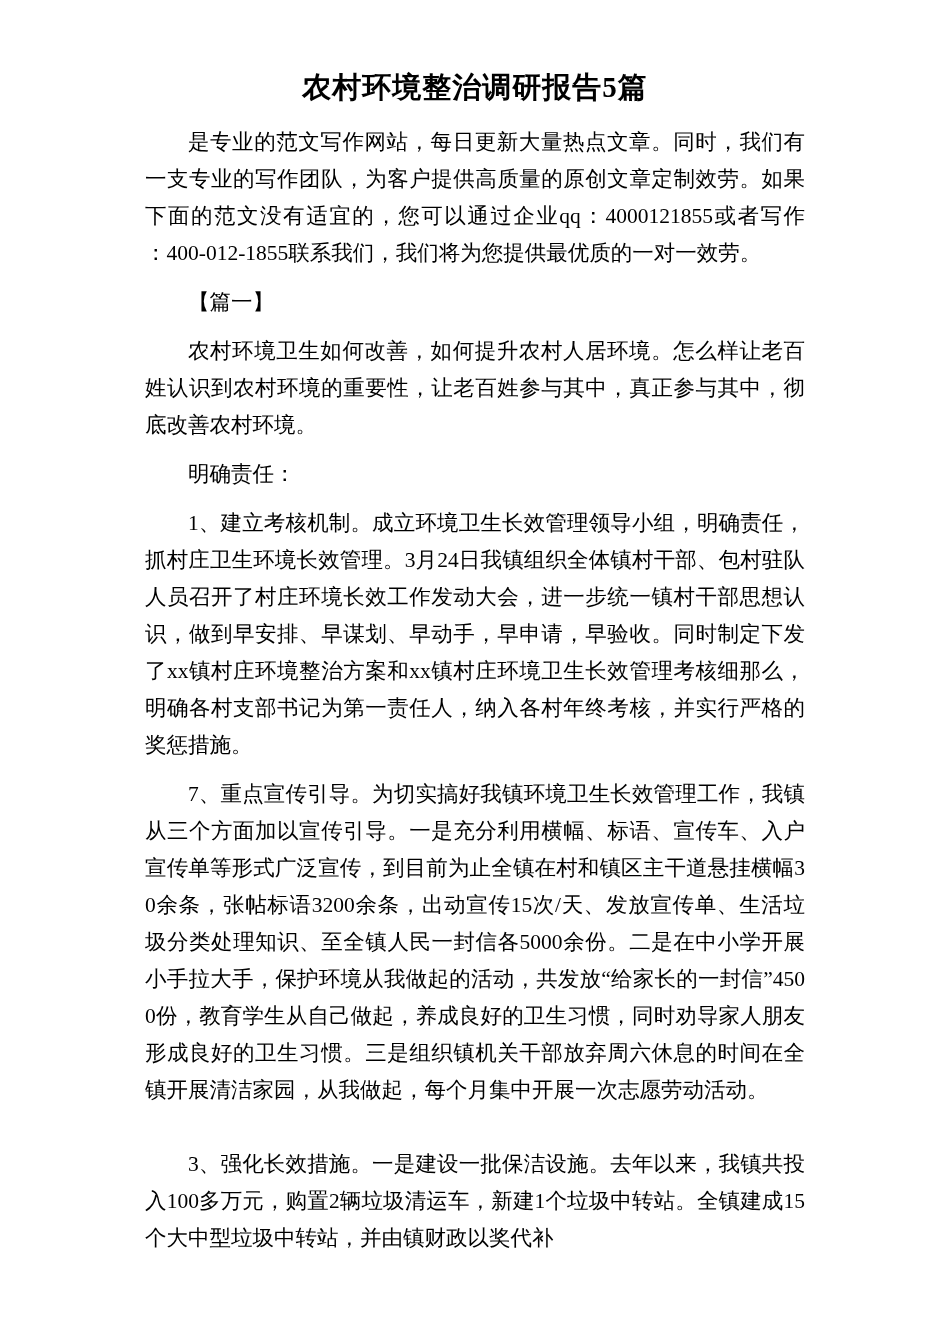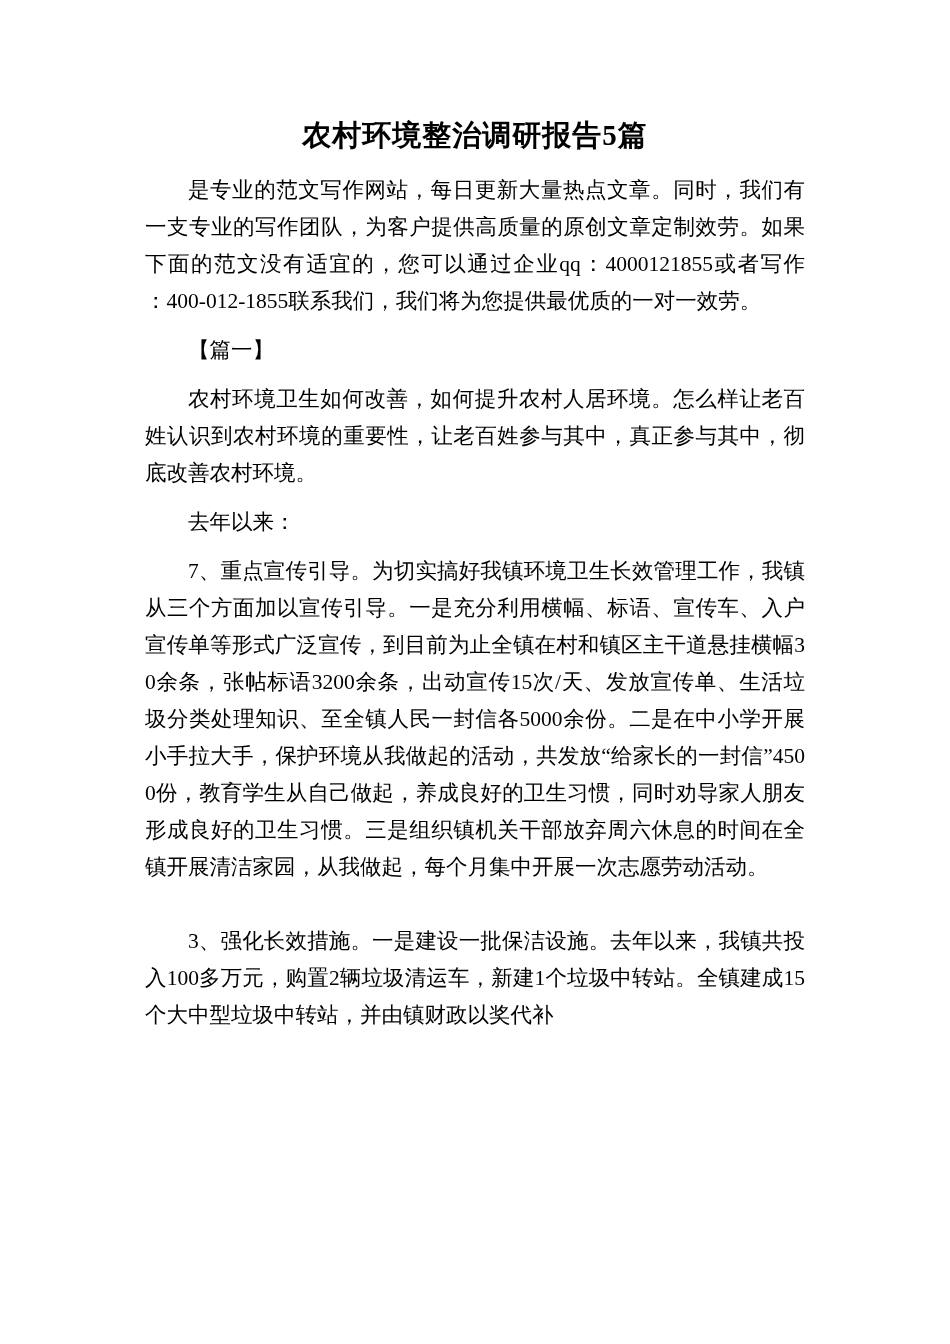--- a/index.html
+++ b/index.html
@@ -7,21 +7,21 @@
       padding: 0;
       background: #ffffff;
     }
     .page {
       position: relative;
       box-sizing: border-box;
       width: 950px;
       min-height: 1344px;
       margin: 0 auto;
       background: #ffffff;
-      padding: 116px 133px 40px 133px;
+      padding: 68px 133px 40px 133px;
       font-family: "Liberation Serif", "DejaVu Serif", serif;
       color: #000000;
       overflow: hidden;
     }
     .doc-title {
       margin: 0 0 16px 0;
       font-size: 29px;
       font-weight: bold;
       text-align: center;
       letter-spacing: 1px;
@@ -39,16 +39,17 @@
     }
   </style>
 </head>
 <body>
 
 <div class="page">
   <h1 class="doc-title">农村环境整治调研报告5篇</h1>
   <p class="para">是专业的范文写作网站，每日更新大量热点文章。同时，我们有一支专业的写作团队，为客户提供高质量的原创文章定制效劳。如果下面的范文没有适宜的，您可以通过企业qq：4000121855或者写作　　：400-012-1855联系我们，我们将为您提供最优质的一对一效劳。</p>
   <p class="para">【篇一】</p>
   <p class="para">农村环境卫生如何改善，如何提升农村人居环境。怎么样让老百姓认识到农村环境的重要性，让老百姓参与其中，真正参与其中，彻底改善农村环境。</p>
-  <p class="para">去年以来：</p>
+  <p class="para">明确责任：</p>
+  <p class="para">1、建立考核机制。成立环境卫生长效管理领导小组，明确责任，抓村庄卫生环境长效管理。3月24日我镇组织全体镇村干部、包村驻队人员召开了村庄环境长效工作发动大会，进一步统一镇村干部思想认识，做到早安排、早谋划、早动手，早申请，早验收。同时制定下发了xx镇村庄环境整治方案和xx镇村庄环境卫生长效管理考核细那么，明确各村支部书记为第一责任人，纳入各村年终考核，并实行严格的奖惩措施。</p>
   <p class="para">7、重点宣传引导。为切实搞好我镇环境卫生长效管理工作，我镇从三个方面加以宣传引导。一是充分利用横幅、标语、宣传车、入户宣传单等形式广泛宣传，到目前为止全镇在村和镇区主干道悬挂横幅30余条，张帖标语3200余条，出动宣传15次/天、发放宣传单、生活垃圾分类处理知识、至全镇人民一封信各5000余份。二是在中小学开展小手拉大手，保护环境从我做起的活动，共发放“给家长的一封信”4500份，教育学生从自己做起，养成良好的卫生习惯，同时劝导家人朋友形成良好的卫生习惯。三是组织镇机关干部放弃周六休息的时间在全镇开展清洁家园，从我做起，每个月集中开展一次志愿劳动活动。</p>
   <p class="para gap-before">3、强化长效措施。一是建设一批保洁设施。去年以来，我镇共投入100多万元，购置2辆垃圾清运车，新建1个垃圾中转站。全镇建成15个大中型垃圾中转站，并由镇财政以奖代补</p>
 </div>
 
 </body></html>

